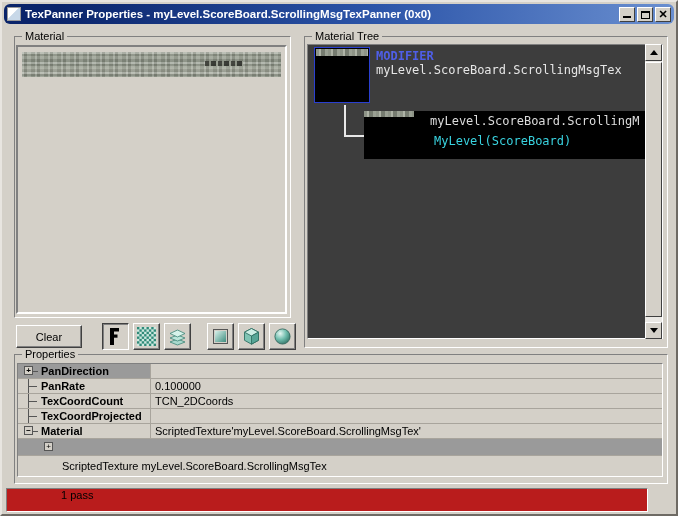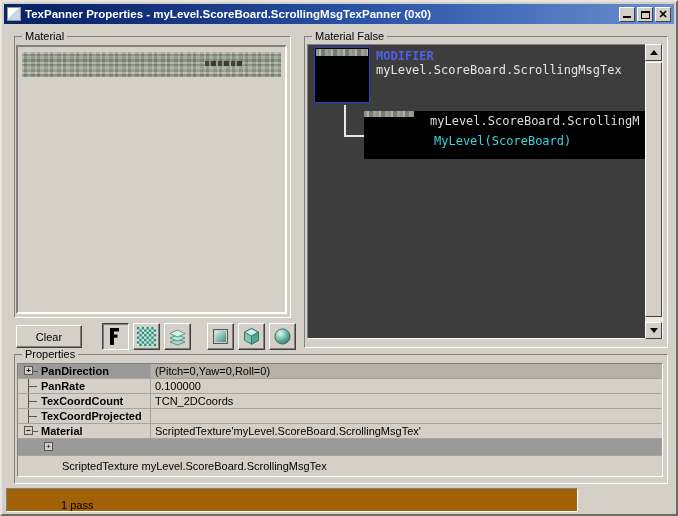--- a/index.html
+++ b/index.html
@@ -17,21 +17,21 @@
     box-sizing:border-box;
     border-top:2px solid #e8e5e0;
     border-left:2px solid #e8e5e0;
     border-right:2px solid #6e6a64;
     border-bottom:2px solid #6e6a64;
   }
   
   .titlebar{
     position:absolute;left:2px;top:2px;width:670px;height:20px;
     background:linear-gradient(to right,#0a246a 0%,#0a246a 8%,#2b54a8 55%,#6a8fd0 100%);
-    display:flex;align-items:center;
+    display:flex;align-items:center;border-radius:6px;
   }
   .title-icon{
     width:14px;height:14px;margin-left:3px;margin-right:4px;
     background:#fff;border:1px solid #9a9a9a;
     box-sizing:border-box;
     background:linear-gradient(135deg,#ffffff 0%,#ffffff 45%,#c8d8e8 46%,#c8d8e8 100%);
   }
   .title-text{
     color:#fff;font-weight:bold;font-size:11.5px;
     white-space:nowrap;letter-spacing:0px;
@@ -209,25 +209,25 @@
   .subrow{
     height:16px;display:flex;align-items:center;background:#9a9a9a;
     padding-left:26px;font-size:11px;position:relative;
     border-bottom:1px solid #a8a49c;
   }
   .subrow .exp-box{left:26px;top:3px;}
   .subrow .sub-label{padding-left:18px;margin-top:38px;}
 
   
   #statusbar{
-    position:absolute;left:4px;top:486px;width:572px;height:24px;
-    background:#a16207;
+    position:absolute;left:4px;top:486px;width:642px;height:24px;
+    background:#b91c1c;
     border-top:1px solid #808080;border-left:1px solid #808080;
     border-right:1px solid #fff;border-bottom:1px solid #fff;
-    box-sizing:border-box;display:flex;align-items:flex-end;
+    box-sizing:border-box;display:flex;align-items:flex-start;
   }
   #status-text{padding-left:54px;font-size:11px;}
 </style>
 </head>
 <body>
 
 <div class="window">
 
   <div class="titlebar">
     <div class="title-icon"></div>
@@ -354,21 +354,21 @@
             </radialGradient>
               </defs>
             <circle cx="9.5" cy="9.5" r="7.6" fill="url(#sg)" stroke="#2a5f55" stroke-width="0.8"></circle>
           </svg>
         </div>
       </div>
     </div>
   </div>
 
   <div class="group" id="tree-group">
-    <span class="group-label">Material False</span>
+    <span class="group-label">Material Tree</span>
   </div>
 
   <div class="sunken" id="tree-panel">
     <div id="node-0-band"></div>
 
     <div class="tree-node">
       <div id="node-0-thumb">
         <div class="tex"></div>
       </div>
       <div class="tree-text" id="node-0-type">MODIFIER</div>
@@ -406,21 +406,20 @@
   <div class="sunken" id="prop-grid">
 
     <div class="prop-row selected">
       <div class="prop-name">
         <span class="tree-gutter">
           <span class="exp-box">+</span>
           <span class="hline" style="left:15px;width:5px;"></span>
         </span>
         <span class="indent-label">PanDirection</span>
       </div>
-      <div class="prop-value">(Pitch=0,Yaw=0,Roll=0)</div>
     </div>
 
     <div class="prop-row">
       <div class="prop-name">
         <span class="tree-gutter">
           <span class="vline"></span>
           <span class="hline"></span>
         </span>
         <span class="indent-label">PanRate</span>
       </div>

